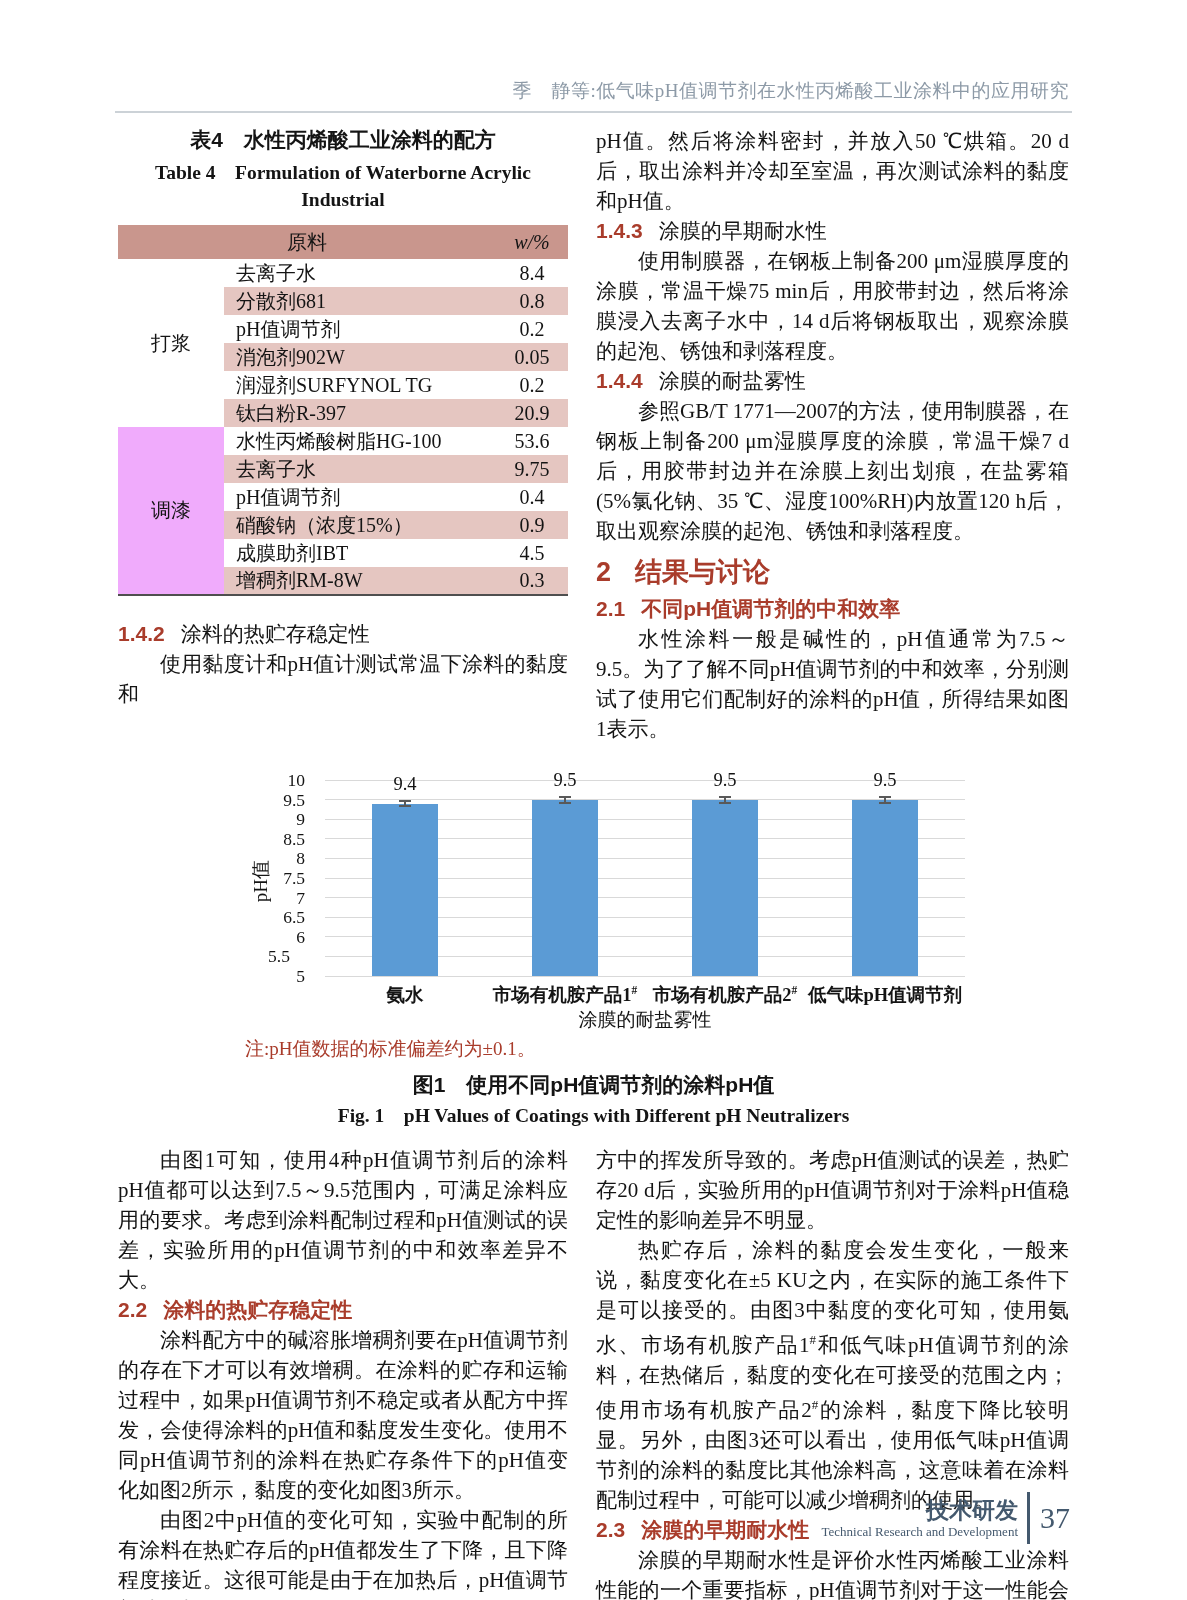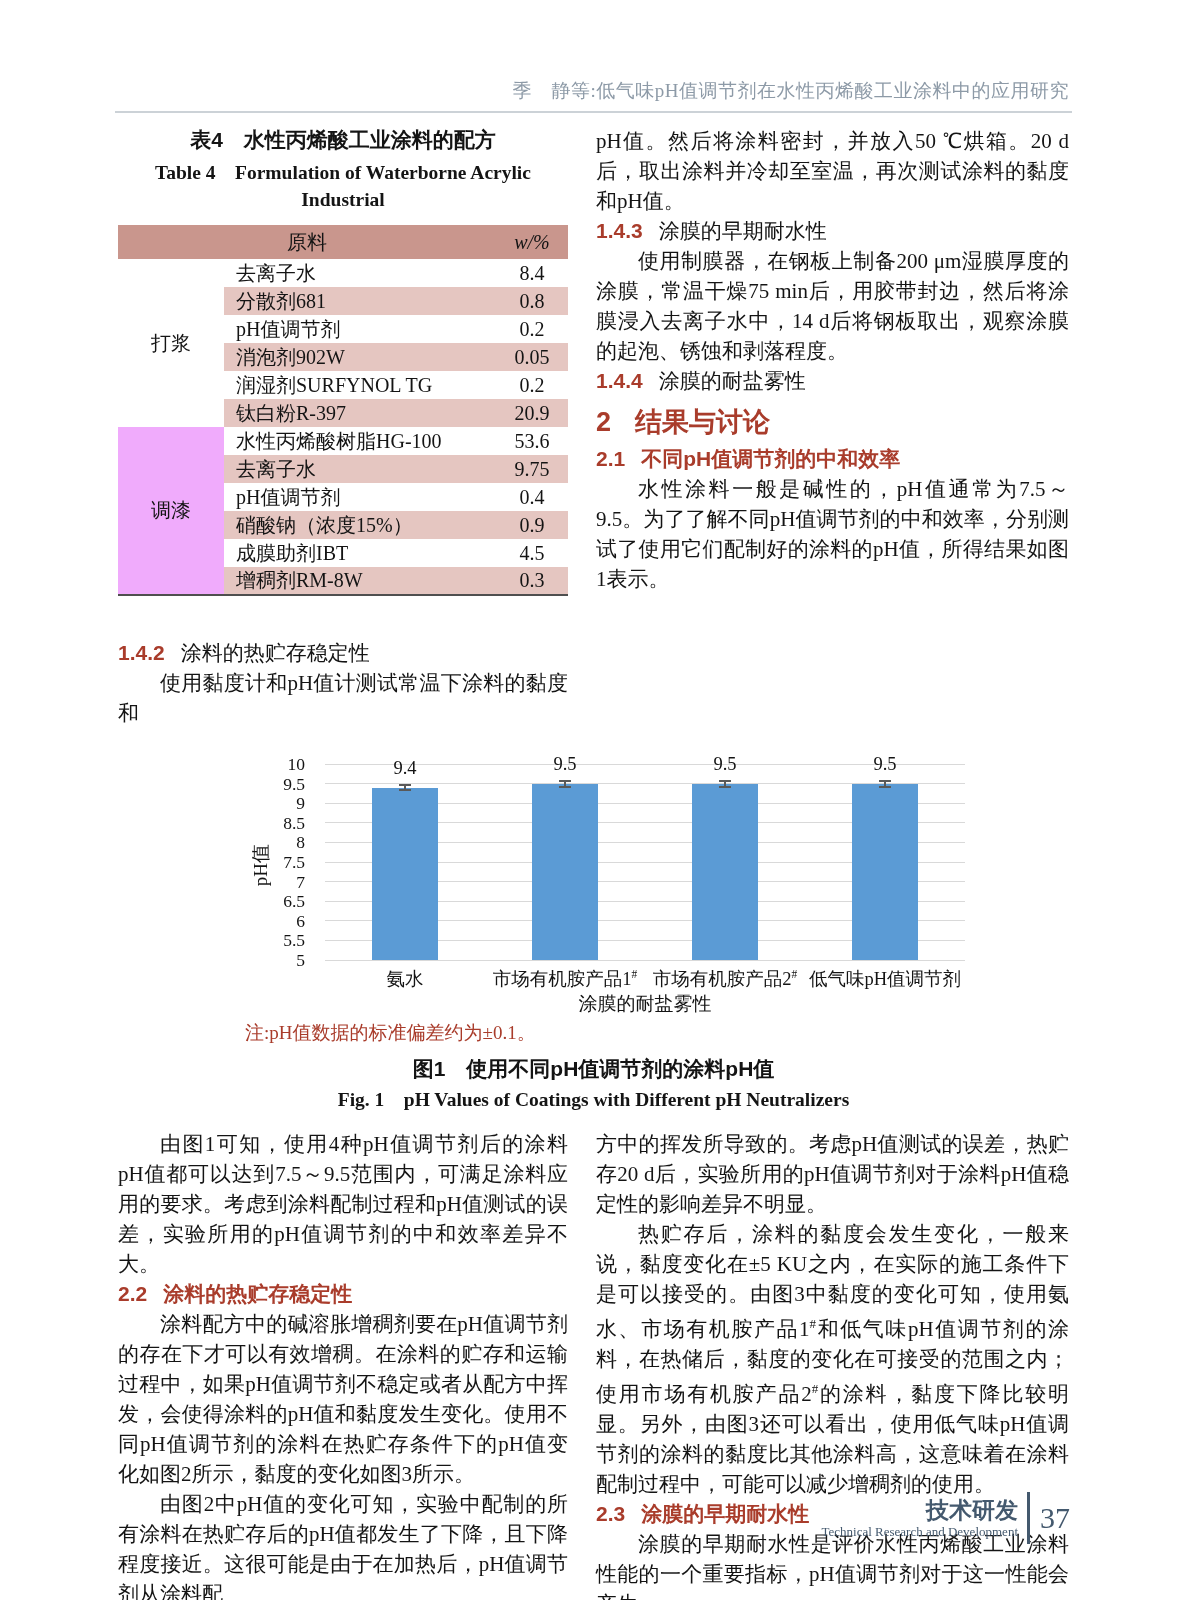--- a/index.html
+++ b/index.html
@@ -32,38 +32,38 @@
   .formulation td.n { padding-left:12px; text-align:left; }
   .formulation td.v { width:72px; text-align:center; }
   
   .sec { font-size:21px; line-height:30px; display:flex; }
   .sec .num { color:#A93C2B; font-family:"Liberation Sans", sans-serif; font-weight:bold; margin-right:16px; flex:0 0 auto; }
   .sec .title { color:#141414; }
   .sec.red .title { color:#A93C2B; font-weight:bold; font-family:"Liberation Sans", sans-serif; }
   .sec.h2 { font-size:27px; line-height:36px; margin:8px 0 4px; }
   .sec.h2 .num { margin-right:24px; }
   .sec.h2 .title { color:#A93C2B; font-weight:bold; font-family:"Liberation Sans", sans-serif; }
-  .sec142 { margin-top:42px; }
+  .sec142 { margin-top:23px; }
   
   .figure { margin-top:16px; }
   .chart-area { position:relative; width:722px; height:270px; margin-left:127px; }
   .ylabel { position:absolute; left:-14px; top:108px; width:60px; text-align:center;
     transform:rotate(-90deg); font-size:19px; }
   .yticks { position:absolute; left:16px; top:20px; width:52px; height:196px; }
   .ytick { position:absolute; right:8px; width:100%; text-align:right; font-size:17.5px; line-height:20px; }
   .plot { position:absolute; left:80px; top:20px; width:640px; height:196px; }
   .gridline { position:absolute; left:0; right:0; height:1px; background:#d9d9d9; }
   .slot { position:absolute; top:0; bottom:0; }
   .bar { position:absolute; bottom:0; left:50%; transform:translateX(-50%); width:66px; }
   .err { position:absolute; left:50%; transform:translateX(-50%); width:12px;
     display:flex; flex-direction:column; align-items:center; }
   .err .cap { width:12px; height:2px; background:#595959; flex:0 0 auto; }
   .err .stem { flex:1; width:2px; background:#595959; }
   .bar-label { position:absolute; left:0; right:0; text-align:center; font-size:18.5px; }
-  .xlabels { position:absolute; left:80px; top:222px; width:640px; display:flex; }
+  .xlabels { position:absolute; left:80px; top:222px; width:640px; display:flex;font-weight:bold; }
   .xlabel { flex:1; text-align:center; font-size:18.5px; white-space:nowrap; }
   .xlabel sup, .sup-hash sup { font-size:.62em; }
   .xaxis-title { position:absolute; left:80px; top:247px; width:640px; text-align:center; font-size:19px; }
   .fig-note { margin:6px 0 0 127px; color:#A93C2B; font-size:19px; line-height:26px; }
   .fig-cap-cn { text-align:center; font-weight:bold; font-size:21px; line-height:30px; margin-top:8px;
     font-family:"Liberation Sans", sans-serif; }
   .fig-cap-en { text-align:center; font-weight:bold; font-size:19.5px; line-height:27px; margin-top:2px; }
   .bottom { margin-top:16px; }
   
   .footer { position:absolute; top:1492px; right:117px; display:flex; align-items:center; color:#44596E; }
@@ -161,38 +161,39 @@
         <p class="body">pH值。然后将涂料密封，并放入50 ℃烘箱。20 d后，取出涂料并冷却至室温，再次测试涂料的黏度和pH值。</p>
         <div class="sec">
           <span class="num">1.4.3</span>
           <span class="title">涂膜的早期耐水性</span>
         </div>
         <p class="body indent">使用制膜器，在钢板上制备200 μm湿膜厚度的涂膜，常温干燥75 min后，用胶带封边，然后将涂膜浸入去离子水中，14 d后将钢板取出，观察涂膜的起泡、锈蚀和剥落程度。</p>
         <div class="sec">
           <span class="num">1.4.4</span>
           <span class="title">涂膜的耐盐雾性</span>
         </div>
+        <p class="body indent">参照GB/T 1771—2007的方法，使用制膜器，在钢板上制备200 μm湿膜厚度的涂膜，常温干燥7 d后，用胶带封边并在涂膜上刻出划痕，在盐雾箱(5%氯化钠、35 ℃、湿度100%RH)内放置120 h后，取出观察涂膜的起泡、锈蚀和剥落程度。</p>
         <div class="sec h2">
           <span class="num">2</span>
           <span class="title">结果与讨论</span>
         </div>
         <div class="sec red">
           <span class="num">2.1</span>
           <span class="title">不同pH值调节剂的中和效率</span>
         </div>
         <p class="body indent">水性涂料一般是碱性的，pH值通常为7.5～9.5。为了了解不同pH值调节剂的中和效率，分别测试了使用它们配制好的涂料的pH值，所得结果如图1表示。</p>
       </div>
     </div>
 
     <div class="figure">
       <div class="chart-area">
         <div class="ylabel">pH值</div>
         <div class="yticks" id="yticks">
             <div class="ytick" style="bottom: -10px;">5</div>
-            <div class="ytick" style="bottom: 9.6px;">5.5</div>
+            <div class="ytick" style="bottom: 9.6px; text-align: center;">5.5</div>
             <div class="ytick" style="bottom: 29.2px;">6</div>
             <div class="ytick" style="bottom: 48.8px;">6.5</div>
             <div class="ytick" style="bottom: 68.4px;">7</div>
             <div class="ytick" style="bottom: 88px;">7.5</div>
             <div class="ytick" style="bottom: 107.6px;">8</div>
             <div class="ytick" style="bottom: 127.2px;">8.5</div>
             <div class="ytick" style="bottom: 146.8px;">9</div>
             <div class="ytick" style="bottom: 166.4px;">9.5</div>
             <div class="ytick" style="bottom: 186px;">10</div>
           </div>

